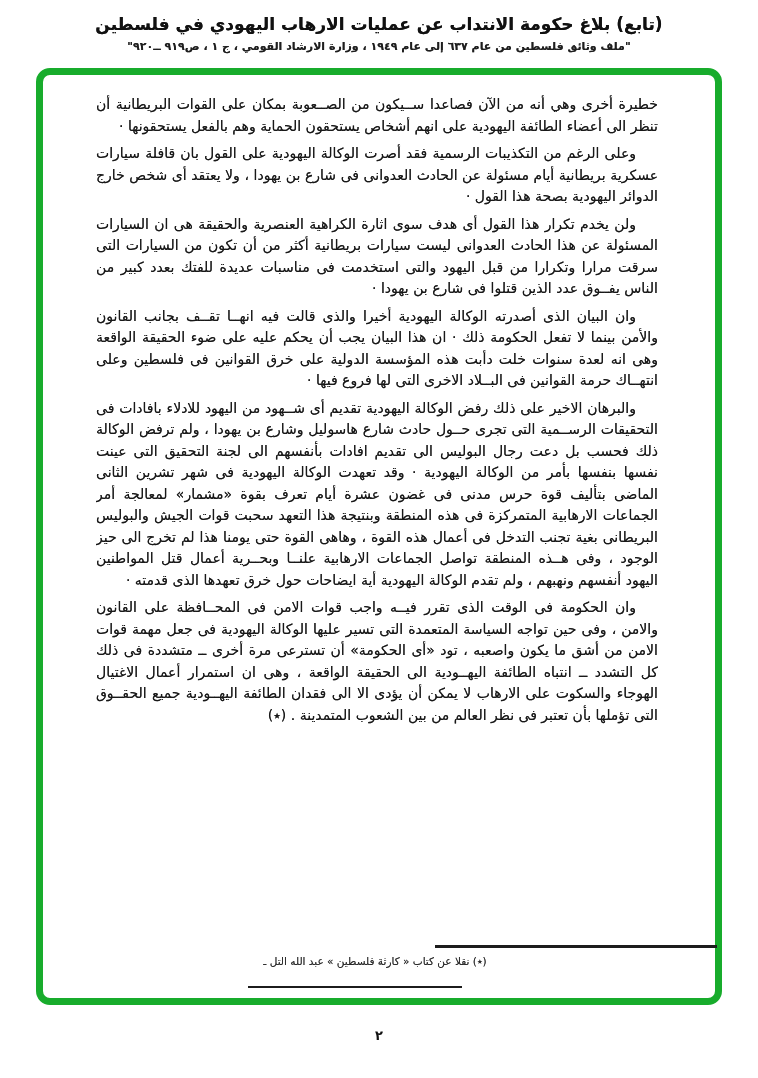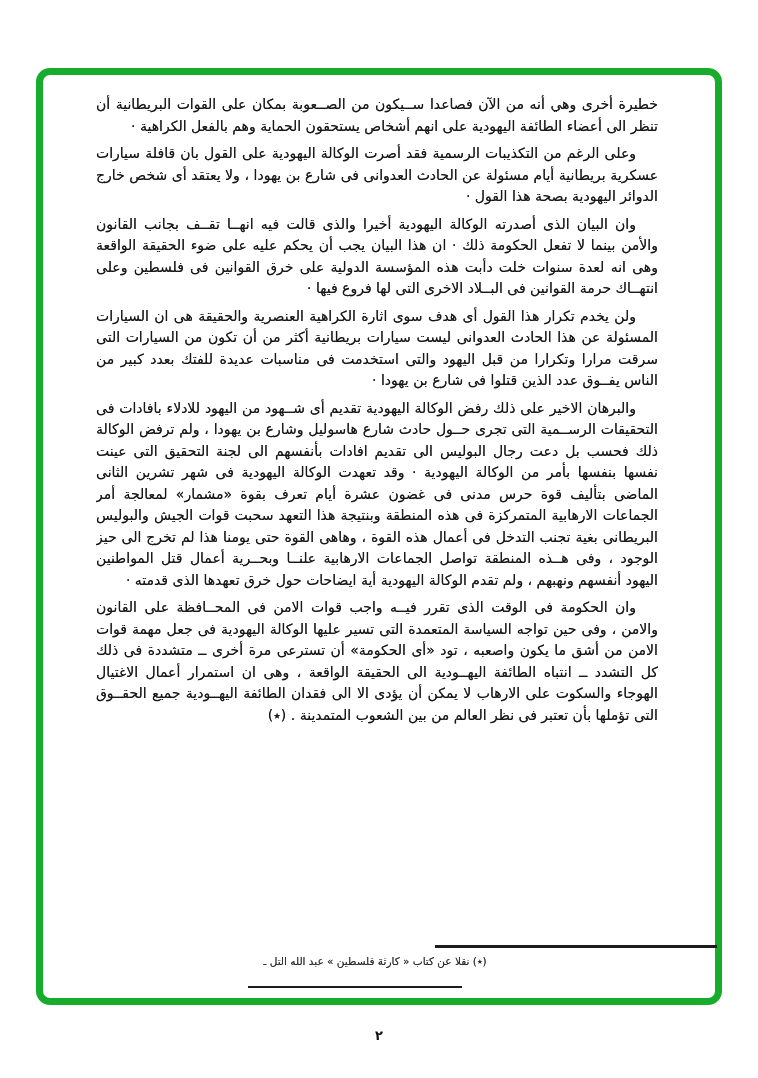--- a/index.html
+++ b/index.html
@@ -77,28 +77,32 @@
     position: absolute; top: 1028px; left: 0; right: 0;
     text-align: center;
     font-size: 13px; font-weight: bold; color: #111;
   }
 </style>
 </head>
 <body>
 
 <div class="page">
 
+  <header class="doc-header">
+    <div class="doc-title">(تابع) بلاغ حكومة الانتداب عن عمليات الارهاب اليهودي في فلسطين</div>
+    <div class="doc-source">"ملف وثائق فلسطين من عام ٦٣٧ إلى عام ١٩٤٩ ، وزارة الارشاد القومي ، ج ١ ، ص٩١٩ ــ٩٢٠"</div>
+  </header>
 
   <div class="frame"></div>
 
   <div class="text-body">
-    <p class="para first">خطيرة أخرى وهي أنه من الآن فصاعدا ســيكون من الصــعوبة بمكان على القوات البريطانية أن تنظر الى أعضاء الطائفة اليهودية على انهم أشخاص يستحقون الحماية وهم بالفعل الكراهية ·</p>
+    <p class="para first">خطيرة أخرى وهي أنه من الآن فصاعدا ســيكون من الصــعوبة بمكان على القوات البريطانية أن تنظر الى أعضاء الطائفة اليهودية على انهم أشخاص يستحقون الحماية وهم بالفعل يستحقونها ·</p>
     <p class="para">وعلى الرغم من التكذيبات الرسمية فقد أصرت الوكالة اليهودية على القول بان قافلة سيارات عسكرية بريطانية أيام مسئولة عن الحادث العدوانى فى شارع بن يهودا ، ولا يعتقد أى شخص خارج الدوائر اليهودية بصحة هذا القول ·</p>
+    <p class="para">ولن يخدم تكرار هذا القول أى هدف سوى اثارة الكراهية العنصرية والحقيقة هى ان السيارات المسئولة عن هذا الحادث العدوانى ليست سيارات بريطانية أكثر من أن تكون من السيارات التى سرقت مرارا وتكرارا من قبل اليهود والتى استخدمت فى مناسبات عديدة للفتك بعدد كبير من الناس يفــوق عدد الذين قتلوا فى شارع بن يهودا ·</p>
     <p class="para">وان البيان الذى أصدرته الوكالة اليهودية أخيرا والذى قالت فيه انهــا تقــف بجانب القانون والأمن بينما لا تفعل الحكومة ذلك · ان هذا البيان يجب أن يحكم عليه على ضوء الحقيقة الواقعة وهى انه لعدة سنوات خلت دأبت هذه المؤسسة الدولية على خرق القوانين فى فلسطين وعلى انتهــاك حرمة القوانين فى البــلاد الاخرى التى لها فروع فيها ·</p>
-    <p class="para">ولن يخدم تكرار هذا القول أى هدف سوى اثارة الكراهية العنصرية والحقيقة هى ان السيارات المسئولة عن هذا الحادث العدوانى ليست سيارات بريطانية أكثر من أن تكون من السيارات التى سرقت مرارا وتكرارا من قبل اليهود والتى استخدمت فى مناسبات عديدة للفتك بعدد كبير من الناس يفــوق عدد الذين قتلوا فى شارع بن يهودا ·</p>
     <p class="para">والبرهان الاخير على ذلك رفض الوكالة اليهودية تقديم أى شــهود من اليهود للادلاء بافادات فى التحقيقات الرســمية التى تجرى حــول حادث شارع هاسوليل وشارع بن يهودا ، ولم ترفض الوكالة ذلك فحسب بل دعت رجال البوليس الى تقديم افادات بأنفسهم الى لجنة التحقيق التى عينت نفسها بنفسها بأمر من الوكالة اليهودية · وقد تعهدت الوكالة اليهودية فى شهر تشرين الثانى الماضى بتأليف قوة حرس مدنى فى غضون عشرة أيام تعرف بقوة «مشمار» لمعالجة أمر الجماعات الارهابية المتمركزة فى هذه المنطقة وبنتيجة هذا التعهد سحبت قوات الجيش والبوليس البريطانى بغية تجنب التدخل فى أعمال هذه القوة ، وهاهى القوة حتى يومنا هذا لم تخرج الى حيز الوجود ، وفى هــذه المنطقة تواصل الجماعات الارهابية علنــا وبحــرية أعمال قتل المواطنين اليهود أنفسهم ونهبهم ، ولم تقدم الوكالة اليهودية أية ايضاحات حول خرق تعهدها الذى قدمته ·</p>
     <p class="para">وان الحكومة فى الوقت الذى تقرر فيــه واجب قوات الامن فى المحــافظة على القانون والامن ، وفى حين تواجه السياسة المتعمدة التى تسير عليها الوكالة اليهودية فى جعل مهمة قوات الامن من أشق ما يكون واصعبه ، تود «أى الحكومة» أن تسترعى مرة أخرى ــ متشددة فى ذلك كل التشدد ــ انتباه الطائفة اليهــودية الى الحقيقة الواقعة ، وهى ان استمرار أعمال الاغتيال الهوجاء والسكوت على الارهاب لا يمكن أن يؤدى الا الى فقدان الطائفة اليهــودية جميع الحقــوق التى تؤملها بأن تعتبر فى نظر العالم من بين الشعوب المتمدينة . (٭)</p>
   </div>
 
   <div class="footnote-rule-top"></div>
   <div class="footnote">(٭) نقلا عن كتاب « كارثة فلسطين » عبد الله التل ـ</div>
   <div class="footnote-rule-bottom"></div>
 
   <div class="page-number">٢</div>
 

